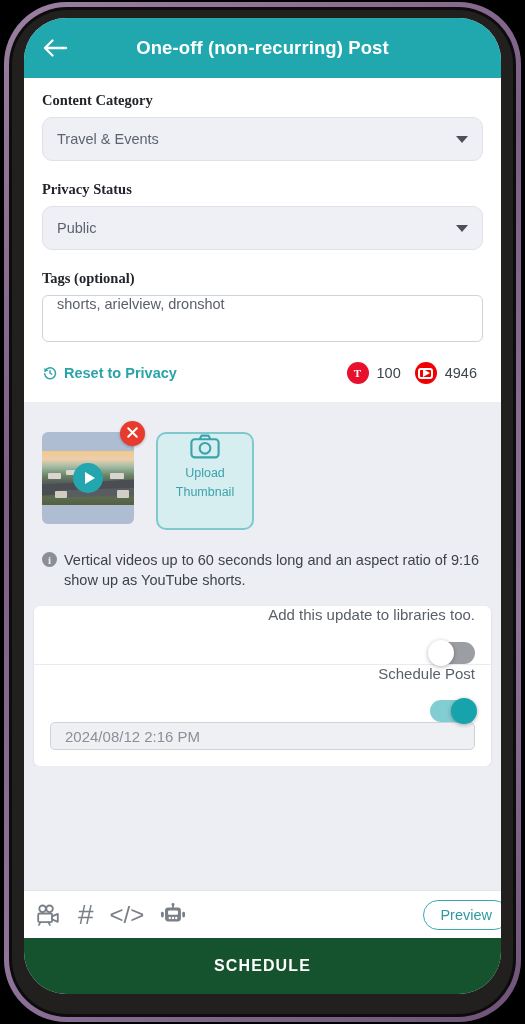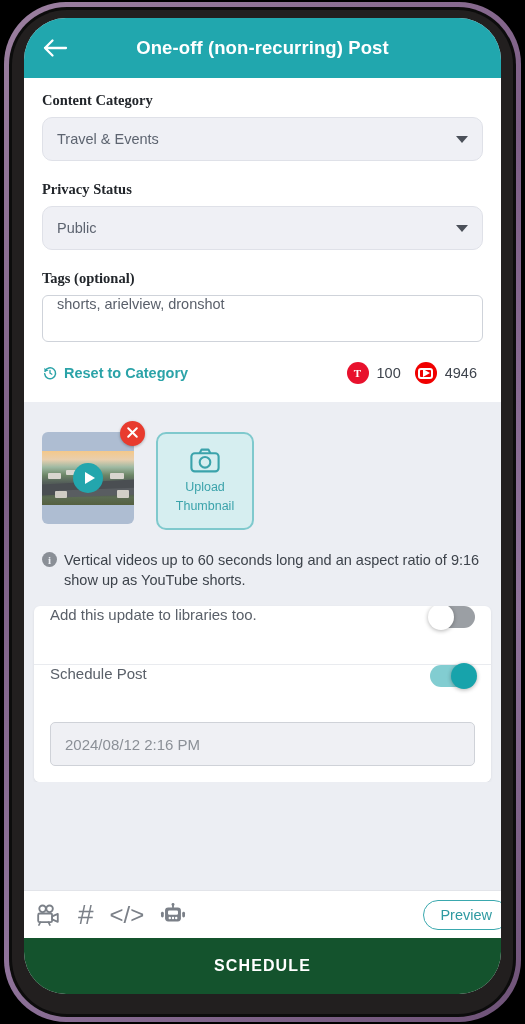--- a/index.html
+++ b/index.html
@@ -257,21 +257,21 @@
     box-shadow: 0 1px 3px rgba(0,0,0,.28);
   }
   .upload-card {
     width: 98px; height: 98px;
     border: 2px solid #7fc9cd;
     border-radius: 10px;
     background: #d6eef0;
     display: flex;
     flex-direction: column;
     align-items: center;
-    justify-content: center;
+    justify-content: flex-start;
     gap: 3px;
     cursor: pointer;
   }
   .upload-card .lbl {
     font-size: 12.5px;
     color: #3ba3ab;
     line-height: 1.25;
     text-align: center;
   }
 
@@ -304,24 +304,25 @@
   
   .toggle-card {
     background: #ffffff;
     margin: 0 10px;
     border-radius: 6px;
     box-shadow: 0 1px 3px rgba(0,0,0,.08);
     overflow: hidden;
   }
   .toggle-row {
     display: flex;
-    align-items: flex-start;
+    align-items: flex-end;
     padding: 0 16px;
     height: 58px;
     cursor: pointer;
+    flex-direction: column;
   }
   .toggle-row + .toggle-row { border-top: 1px solid #e9ebef; }
   .toggle-label {
     flex: 1 1 auto;
     font-size: 15px;
     color: #5a6069;
   }
   .switch {
     width: 45px; height: 22px;
     border-radius: 11px;
@@ -335,21 +336,21 @@
     top: -2px;
     width: 26px; height: 26px;
     border-radius: 50%;
     box-shadow: 0 1px 4px rgba(0,0,0,.3);
   }
   .switch.off .knob { left: -2px; background: #ffffff; }
   .switch.on  .knob { right: -2px; background: #17a3ab; }
 
   .date-wrap { padding: 0 16px 16px 16px; background:#fff; }
   .date-field {
-    height: 44px;
+    height: 28px;
     background: #eff0f4;
     border: 1px solid #cfd2d8;
     border-radius: 5px;
     display: flex; align-items: center;
     padding: 0 14px;
     cursor: pointer;
   }
   .date-field span { font-size: 15px; color: #8b9097; }
 
   .spacer-gray { flex: 1 1 auto; background: #eceef3; min-height: 10px; }
@@ -448,21 +449,21 @@
 
       <div class="meta-row">
         <div class="reset-link">
           <span>
             <svg width="16" height="16" viewBox="0 0 24 24" fill="none">
               <path d="M4.5 9.5 A8.2 8.2 0 1 1 4 13.2" stroke="#2ba3a8" stroke-width="2.3" stroke-linecap="round"></path>
               <path d="M3 4.4 L4.4 9.9 L9.9 8.6 Z" fill="#2ba3a8"></path>
               <path d="M12 8.2 V12.2 L14.8 13.9" stroke="#2ba3a8" stroke-width="2" stroke-linecap="round"></path>
             </svg>
           </span>
-          <span>Reset to Category</span>
+          <span>Reset to Privacy</span>
         </div>
 
         <div class="counters">
           <div class="cbadge">
             <span class="cbadge-letter">T</span>
           </div>
           <div class="cnum">100</div>
           <div class="cbadge yt">
             <div class="yt-box">
               <div class="yt-tri"></div>

